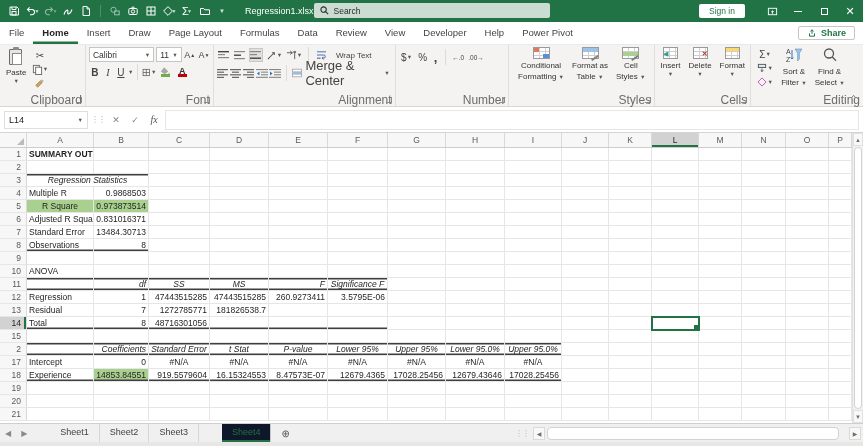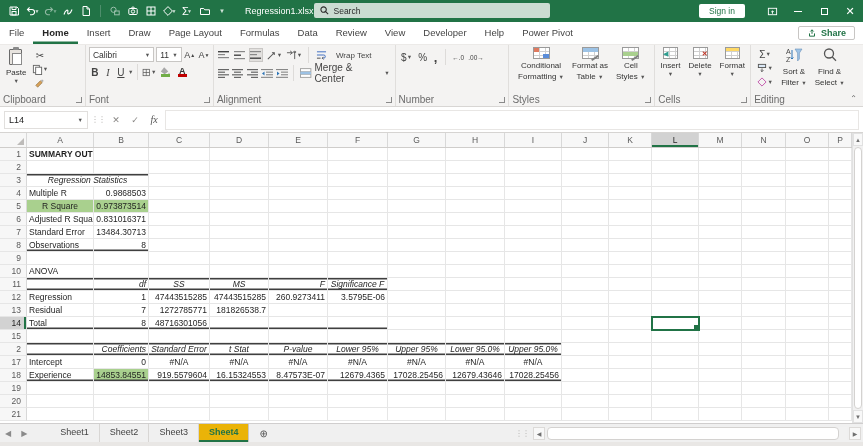--- a/index.html
+++ b/index.html
@@ -28,21 +28,21 @@
   
   .tabsrow{height:22px;background:#fff;display:flex;align-items:center;flex:none;border-bottom:1px solid #eceae8;}
   .rtab{padding:0 9px;font-size:9.5px;color:#444;height:100%;line-height:21px;white-space:nowrap;}
   .rtab.act{font-weight:bold;color:#262626;box-shadow:inset 0 -2.5px 0 #217346;}
   .sharebtn{margin-left:auto;margin-right:8px;border:1px solid #c8c6c4;border-radius:2px;display:flex;align-items:center;
      gap:4px;padding:1px 8px;color:#217346;font-size:9px;font-weight:bold;background:#fff;}
 
   
   .ribbon{height:61px;background:#f4f3f2;border-bottom:1px solid #d8d6d4;display:flex;flex:none;position:relative;}
   .rgrp{display:flex;flex-direction:column;padding:2px 3px 0;border-right:1px solid #e0dedc;position:relative;box-sizing:border-box;}
-  .rlabel{margin-top:auto;font-size:10px;color:#6c6c6c;text-align:left;height:11px;line-height:10px;white-space:nowrap;}
+  .rlabel{margin-top:auto;font-size:12px;color:#6c6c6c;text-align:right;height:11px;line-height:10px;white-space:nowrap;}
   .dlg{position:absolute;right:3px;bottom:3px;width:5px;height:5px;border-right:1px solid #8a8a8a;border-bottom:1px solid #8a8a8a;}
   .gbody{display:flex;gap:2px;}
   .bigbtn{display:flex;flex-direction:column;align-items:center;font-size:8px;color:#333;padding:0 3px;line-height:9px;text-align:center;}
   .bigbtn .lbl{margin-top:2px;white-space:nowrap;}
   .caret{font-size:5.5px;color:#555;}
   .smbtn{width:17px;height:14px;display:flex;align-items:center;justify-content:center;color:#444;}
   .smcol{display:flex;flex-direction:column;gap:0;padding-top:1px;}
   .inputbox{background:#fff;border:1px solid #c8c6c4;height:15px;display:flex;align-items:center;font-size:8.5px;
      color:#333;padding:0 3px;box-sizing:border-box;justify-content:space-between;}
   .row2{display:flex;align-items:center;gap:1px;margin-top:2px;}
@@ -96,21 +96,21 @@
   
   .vscroll{width:11px;flex:none;background:#f1f1f1;border-left:1px solid #e1e1e1;display:flex;flex-direction:column;box-sizing:border-box;}
   .vbtn{height:13px;display:flex;align-items:center;justify-content:center;color:#707070;font-size:6px;flex:none;border:1px solid #e1e1e1;background:#f8f8f8;box-sizing:border-box;}
   .vthumb{flex:1;margin:1px;background:#fff;border:1px solid #d4d2d0;border-radius:4px;}
 
   
   .tabbar{height:18px;background:#f0f0f0;border-top:1px solid #d0cece;display:flex;align-items:stretch;flex:none;font-size:9px;}
   .navarr{display:flex;align-items:center;padding:0 5px;color:#8a8a8a;font-size:8px;}
   .tabspacer{width:18px;}
   .stab{padding:0 10px;line-height:17px;color:#444;border-right:1px solid #d8d6d4;background:transparent;white-space:nowrap;}
-  .stab.active{background:#eab308;color:#217346;font-weight:bold;box-shadow:inset 0 -2px 0 #217346;border-right:1px solid #c8c6c4;}
+  .stab.active{background:#0f172a;color:#217346;font-weight:normal;box-shadow:inset 0 -2px 0 #217346;border-right:1px solid #c8c6c4;margin-left:23px;}
   .addsheet{display:flex;align-items:center;padding:0 10px;color:#555;font-size:10px;}
   .hscrollzone{margin-left:auto;display:flex;align-items:center;gap:2px;padding-right:2px;}
   .hdots{color:#b5b3b1;font-size:8px;letter-spacing:-1px;margin-right:2px;}
   .hbtn{width:12px;height:13px;border:1px solid #dcdad8;background:#f8f8f8;display:flex;align-items:center;justify-content:center;color:#707070;font-size:6px;box-sizing:border-box;}
   .htrack{width:300px;height:13px;background:#f1f1f1;display:flex;}
   .hthumb{width:292px;height:13px;background:#fff;border:1px solid #d4d2d0;border-radius:4px;box-sizing:border-box;}
   .statusstrip{height:4px;background:#e9e7e5;flex:none;}
   .chevup{position:absolute;right:6px;bottom:3px;color:#666;font-size:8px;}
 </style>
 </head>
@@ -407,21 +407,21 @@
               <path d="M1 2.6v4l2.5-2z" fill="#2e75b6"></path>
             </svg>
           </span>
         <span class="vsep"></span>
         <span class="smbtn" style="width:auto;padding:0 2px;gap:3px">
           <svg width="12" height="10" viewBox="0 0 13 11">
               <rect x=".5" y=".5" width="12" height="10" fill="#fff" stroke="#9a9a9a"></rect>
               <rect x=".5" y="3.8" width="12" height="3.4" fill="#9dc3e6"></rect>
               <path d="M.5 3.8h12M.5 7.2h12" stroke="#9a9a9a" stroke-width=".6"></path>
             </svg>
-          <span style="font-size:10px">Merge &amp; Center</span>
+          <span style="font-size:13px">Merge &amp; Center</span>
           <span class="caret">▼</span>
         </span>
       </div>
       <div class="rlabel">Alignment</div>
       <span class="dlg"></span>
     </div>
 
     <div class="rgrp" style="width:114px">
       <div class="row2">
         <span class="smbtn" style="width:16px;font-size:10px">

